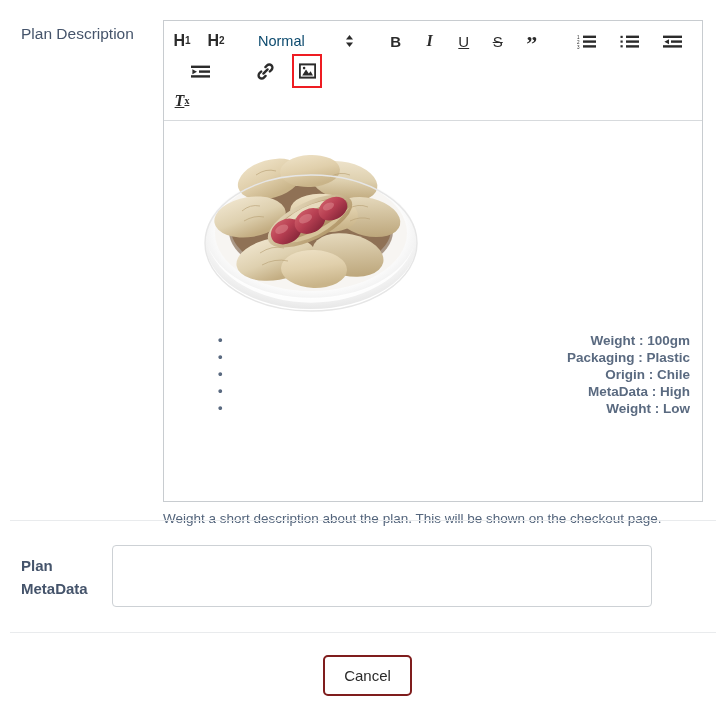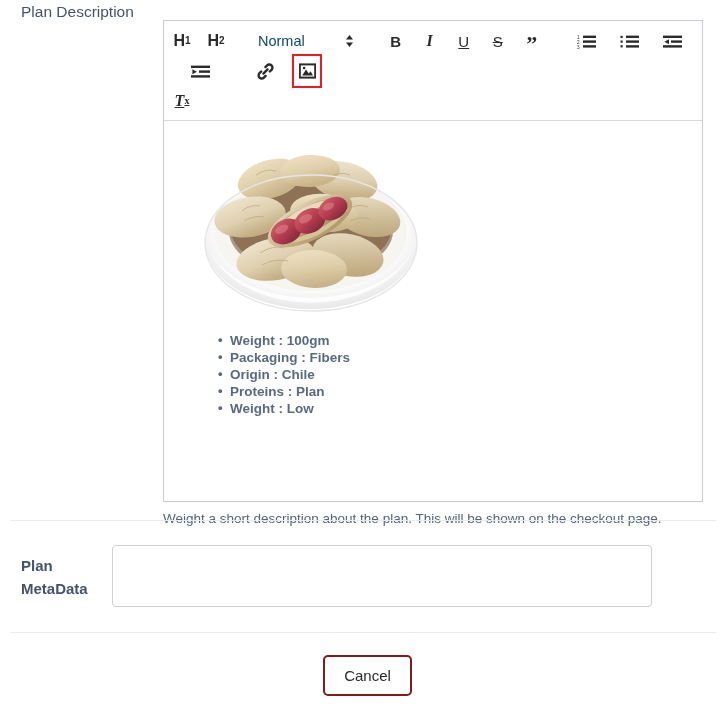--- a/index.html
+++ b/index.html
@@ -30,20 +30,21 @@
     font-size: 15.5px;
     line-height: 23px;
     font-weight: 400;
   }
 
   
   #row-description { left: 0; top: 0; width: 726px; }
   #row-description .label-col {
     width: 163px;
     padding-left: 21px;
+    padding-top: 22px;
   }
   #row-description .input-col {
     width: 563px;
     padding-top: 20px;
     padding-right: 23px;
   }
 
   
   .editor {
     width: 540px;
@@ -133,20 +134,21 @@
     width: 226px;
     height: 185px;
     margin: 2px 0 0 22px;
     position: relative;
   }
 
   .desc-list {
     margin: 14px 0 0 0;
     padding-left: 44px;
     list-style: none;
+    text-align: right;
   }
   .desc-list li {
     position: relative;
     color: #5a6a80;
     font-size: 13.5px;
     font-weight: 700;
     line-height: 17px;
     padding: 0 0 0 10px;
   }
   .desc-list li::before {
@@ -467,23 +469,23 @@
                 <ellipse cx="135" cy="83" rx="6" ry="3.4" fill="#e08b92" opacity="0.5"></ellipse>
               </g>
 
               <path d="M9 110 a106 68 0 0 0 208 0 a106 74 0 0 1 -208 0 z" fill="#ffffff" opacity="0.85"></path>
               <ellipse cx="113" cy="110" rx="106" ry="68" fill="none" stroke="#e6e6e6" stroke-width="1.4"></ellipse>
             </svg>
           </div>
 
           <ul class="desc-list">
             <li>Weight : 100gm</li>
-            <li>Packaging : Fibers</li>
+            <li>Packaging : Plastic</li>
             <li>Origin : Chile</li>
-            <li>Proteins : Plan</li>
+            <li>MetaData : High</li>
             <li>Weight : Low</li>
           </ul>
 
         </div>
       </div>
 
       <div class="help-text">Weight a short description about the plan. This will be shown on the checkout page.</div>
 
     </div>
   </div>

